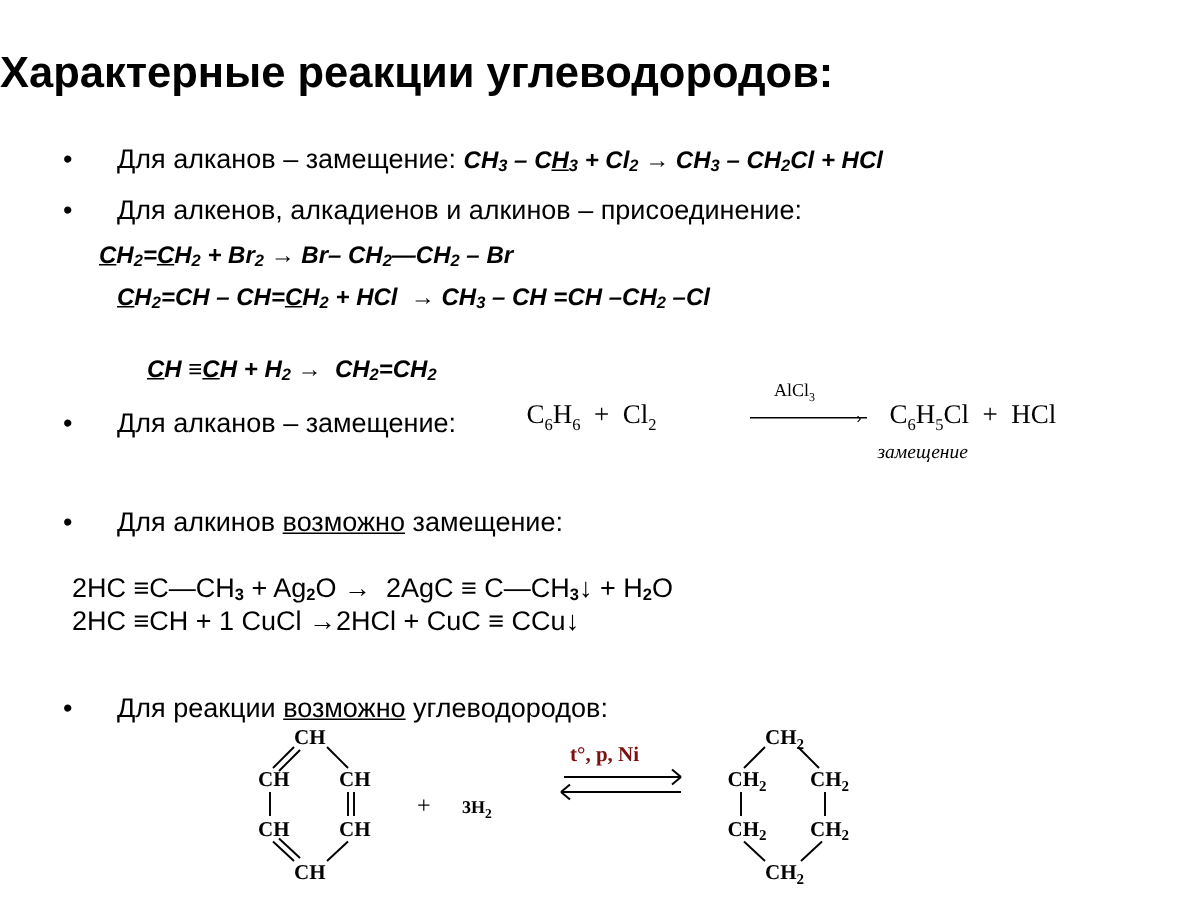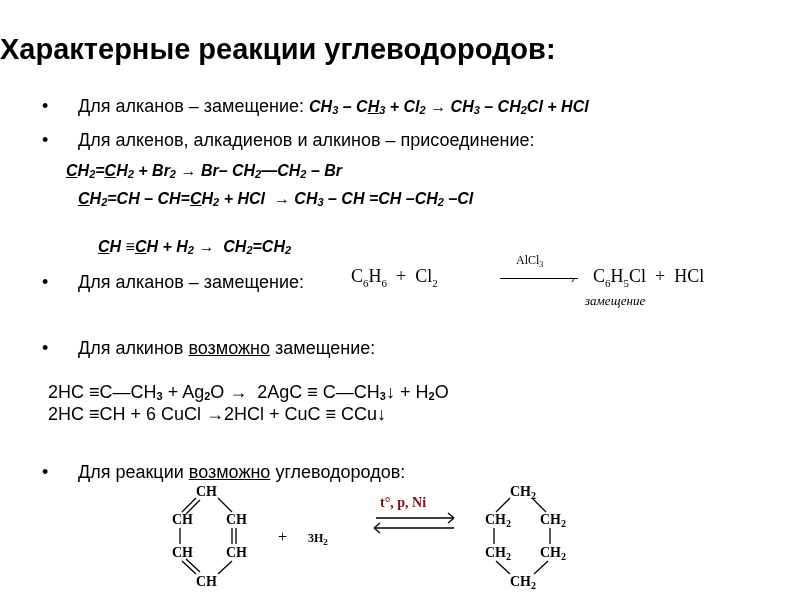--- a/index.html
+++ b/index.html
@@ -37,21 +37,21 @@
 <div class="line serif" style="left:351px; top:266px;">C<sub>6</sub>H<sub>6</sub> &nbsp;+ &nbsp;Cl<sub>2</sub></div>
 <div class="line serif" style="left:516px; top:253px; font-size:12px;">AlCl<sub style="font-size:8px">3</sub></div>
 <div style="position:absolute; left:500px; top:278px; width:78px; height:1px; background:#000;"></div>
 <div style="position:absolute; left:571px; top:274px; font-size:10px;">›</div>
 <div class="line serif" style="left:593px; top:266px;">C<sub>6</sub>H<sub>5</sub>Cl &nbsp;+ &nbsp;HCl</div>
 <div class="line serif" style="left:585px; top:293px; font-size:13px; font-style:italic;">замещение</div>
 
 <span class="bullet" style="top:338px">•</span>
 <div class="line" style="left:78px; top:338px;"><span>Для алкинов </span><span class="u">возможно</span><span> замещение:</span></div>
 <div class="line" style="left:48px; top:370px;margin-top:12px;">2HC ≡C—CH<sub class="s">3</sub> + Ag<sub class="s">2</sub>O → &nbsp;2AgC ≡ C—CH<sub class="s">3</sub>↓ + H<sub class="s">2</sub>O</div>
-<div class="line" style="left:48px; top:404px;">2HC ≡CH + 6 CuCl →2HCl + CuC ≡ CCu↓</div>
+<div class="line" style="left:48px; top:404px;">2HC ≡CH + 1 CuCl →2HCl + CuC ≡ CCu↓</div>
 
 <span class="bullet" style="top:462px">•</span>
 <div class="line" style="left:78px; top:462px;"><span>Для реакции </span><span class="u">возможно</span><span> углеводородов:</span></div>
 
 <svg style="position:absolute; left:160px; top:482px;" width="450" height="118">
   <g font-family="Liberation Serif, serif" font-weight="bold" font-size="14" fill="#000">
     <text x="36" y="14">CH</text>
     <text x="12" y="42">CH</text>
       <text x="66" y="42">CH</text>
     <text x="12" y="75">CH</text>

